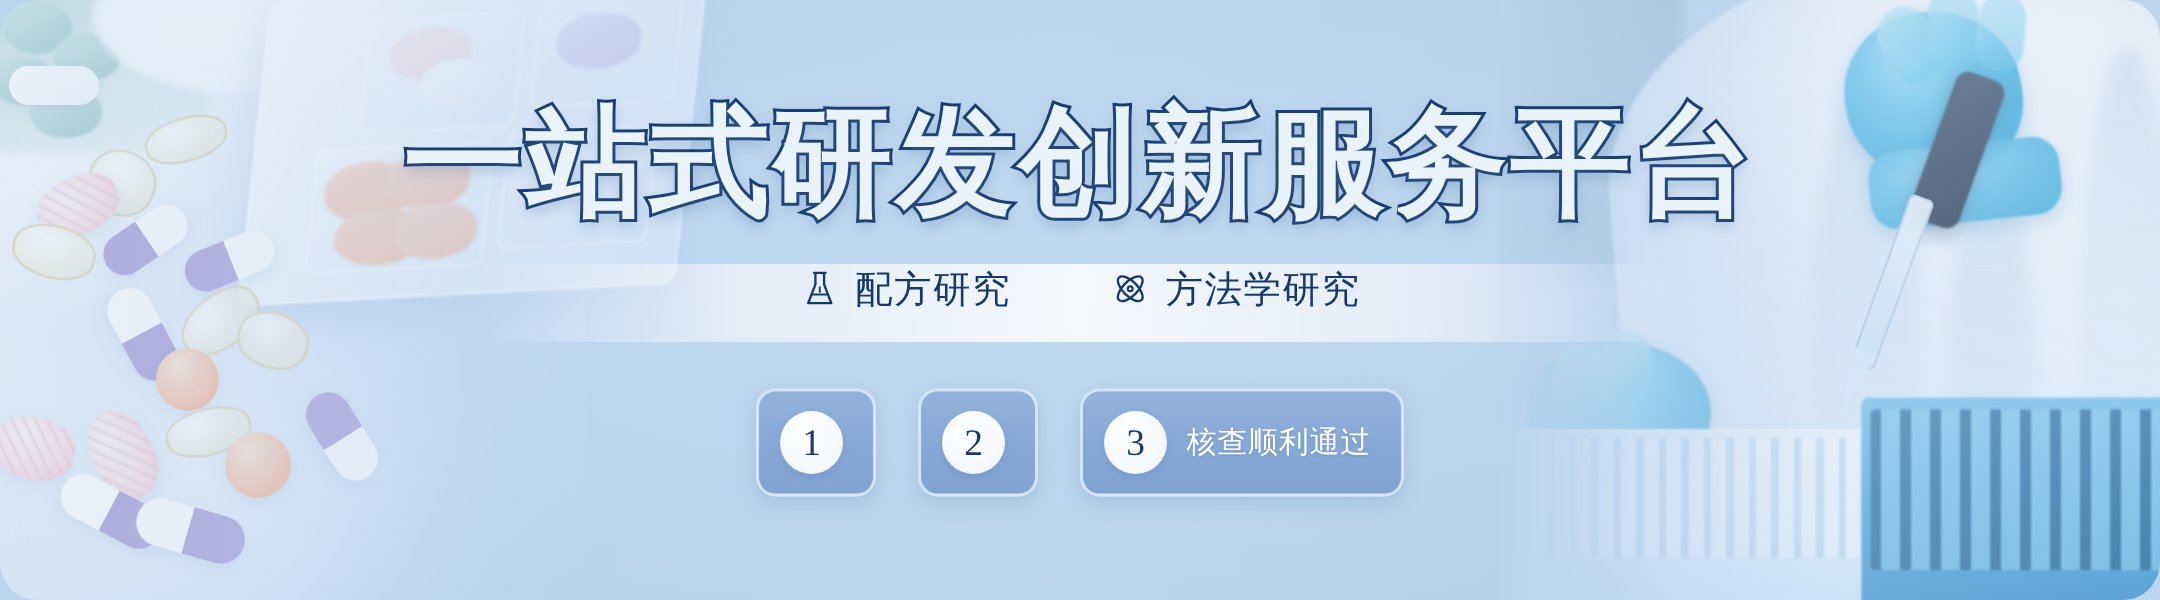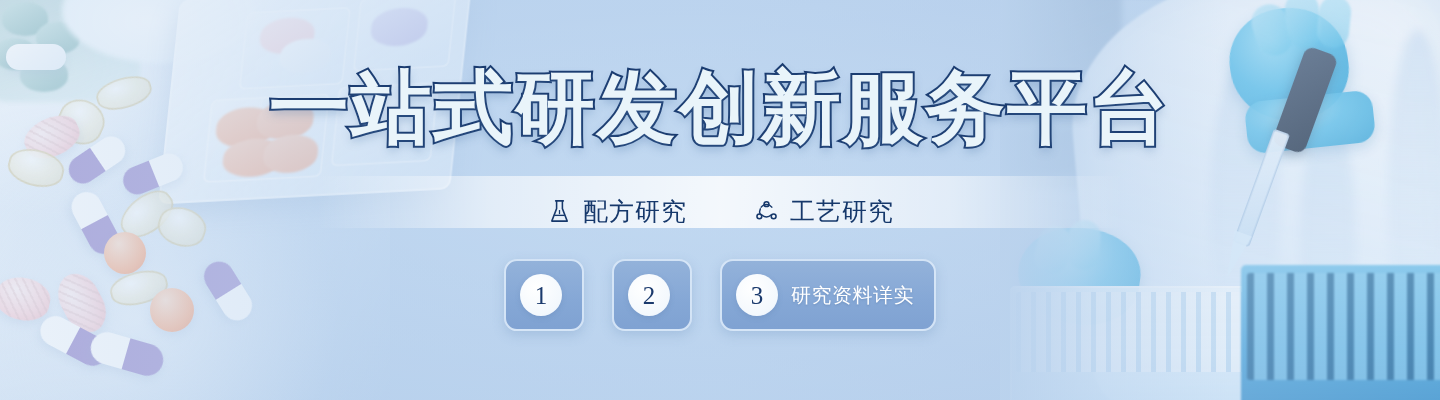--- a/index.html
+++ b/index.html
@@ -9,20 +9,21 @@
     overflow:hidden; background:#bdd4ee;
   }
 
   .banner {
     position:relative;
     width:1440px; height:400px;
     overflow:hidden;
     background:
       radial-gradient(ellipse 70% 80% at 50% 45%, #c6dcf2 0%, #b8d0ec 55%, #aec9e8 100%),
       linear-gradient(180deg,#c2d8f1 0%,#bad2ec 55%,#b4cde9 100%);
+    border-radius: 25px;
   }
 
   
   .bg-layer { position:absolute; inset:0; }
 
   
   .left-scene {
     position:absolute; left:0; top:0; width:390px; height:400px;
     filter:blur(0.4px);
   }
@@ -230,21 +231,21 @@
     position:absolute; top:176px; left:0; width:1440px; height:52px;
     background:linear-gradient(90deg,
       rgba(255,255,255,0) 22%,
       rgba(255,255,255,.55) 34%,
       rgba(255,255,255,.82) 50%,
       rgba(255,255,255,.55) 66%,
       rgba(255,255,255,0) 78%);
   }
   .subtitle-row {
     position:absolute; top:176px; left:0; right:0; height:52px;
-    display:flex; align-items:flex-end; justify-content:center; gap:66px;
+    display:flex; align-items:flex-start; justify-content:center; gap:66px;
   }
   .sub-item { display:flex; align-items:center; gap:10px; }
   .sub-icon { width:27px; height:27px; display:block; flex:none; }
   .sub-label {
     font-family:"Liberation Serif", serif;
     font-size:25px; color:#16386b; letter-spacing:1px; white-space:nowrap;
   }
 
   .cards {
     position:absolute; top:259px; left:0; right:0;
@@ -383,48 +384,45 @@
 
       <div class="sub-item">
         <svg class="sub-icon" viewBox="0 0 28 28">
           <path d="M10 3 h8 M11 3 v8 L6 24 h16 L17 11 V3" fill="none" stroke="#16386b" stroke-width="1.6" stroke-linejoin="round" stroke-linecap="round"></path>
           <path d="M8.6 18 h10.8" stroke="#16386b" stroke-width="1.4"></path>
           <path d="M14 12.5 v4.2" stroke="#16386b" stroke-width="1.3"></path>
         </svg>
         <span class="sub-label">配方研究</span>
       </div>
 
+
       <div class="sub-item">
         <svg class="sub-icon" viewBox="0 0 28 28">
-          <path d="M8.5 9.5 A7 7 0 0 1 19.5 9.5" fill="none" stroke="#16386b" stroke-width="1.5" stroke-linecap="round"></path>
-          <path d="M9.2 17.5 A6.5 6.5 0 0 0 18.8 17.5" fill="none" stroke="#16386b" stroke-width="1.5" stroke-linecap="round"></path>
-          <path d="M7.6 11.2 A6.5 6.5 0 0 0 7.6 17.2" fill="none" stroke="#16386b" stroke-width="1.5" stroke-linecap="round"></path>
-          <circle cx="14" cy="6.4" r="2.5" fill="none" stroke="#16386b" stroke-width="1.6"></circle>
-          <circle cx="6.6" cy="19" r="2.5" fill="none" stroke="#16386b" stroke-width="1.6"></circle>
-          <circle cx="21.4" cy="19" r="2.5" fill="none" stroke="#16386b" stroke-width="1.6"></circle>
+          <ellipse cx="14" cy="14" rx="5" ry="11" fill="none" stroke="#16386b" stroke-width="1.6" transform="rotate(45 14 14)"></ellipse>
+          <ellipse cx="14" cy="14" rx="5" ry="11" fill="none" stroke="#16386b" stroke-width="1.6" transform="rotate(-45 14 14)"></ellipse>
+          <circle cx="14" cy="14" r="1.7" fill="none" stroke="#16386b" stroke-width="1.5"></circle>
         </svg>
-        <span class="sub-label">工艺研究</span>
-      </div>
-
+        <span class="sub-label">方法学研究</span>
+      </div>
 
     </div>
 
     <div class="cards">
 
       <div class="card">
         <div class="card-num">1</div>
       </div>
 
       <div class="card">
         <div class="card-num">2</div>
       </div>
 
       <div class="card">
         <div class="card-num">3</div>
         <div class="card-text">
-          <div>研究资料详实</div>
+          <div>核查顺利通过</div>
         </div>
       </div>
 
     </div>
 
   </div>
 </div>
 
 </body></html>

